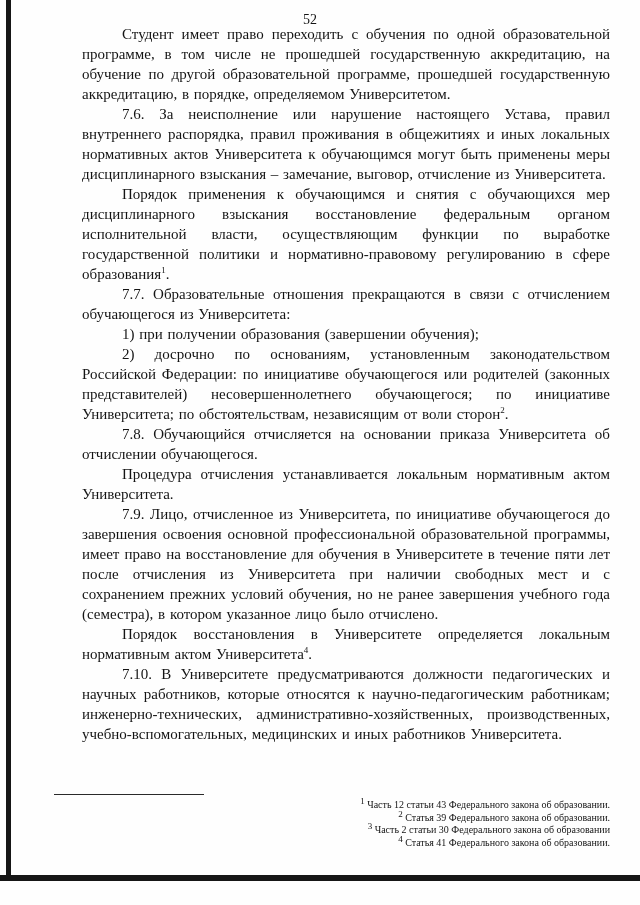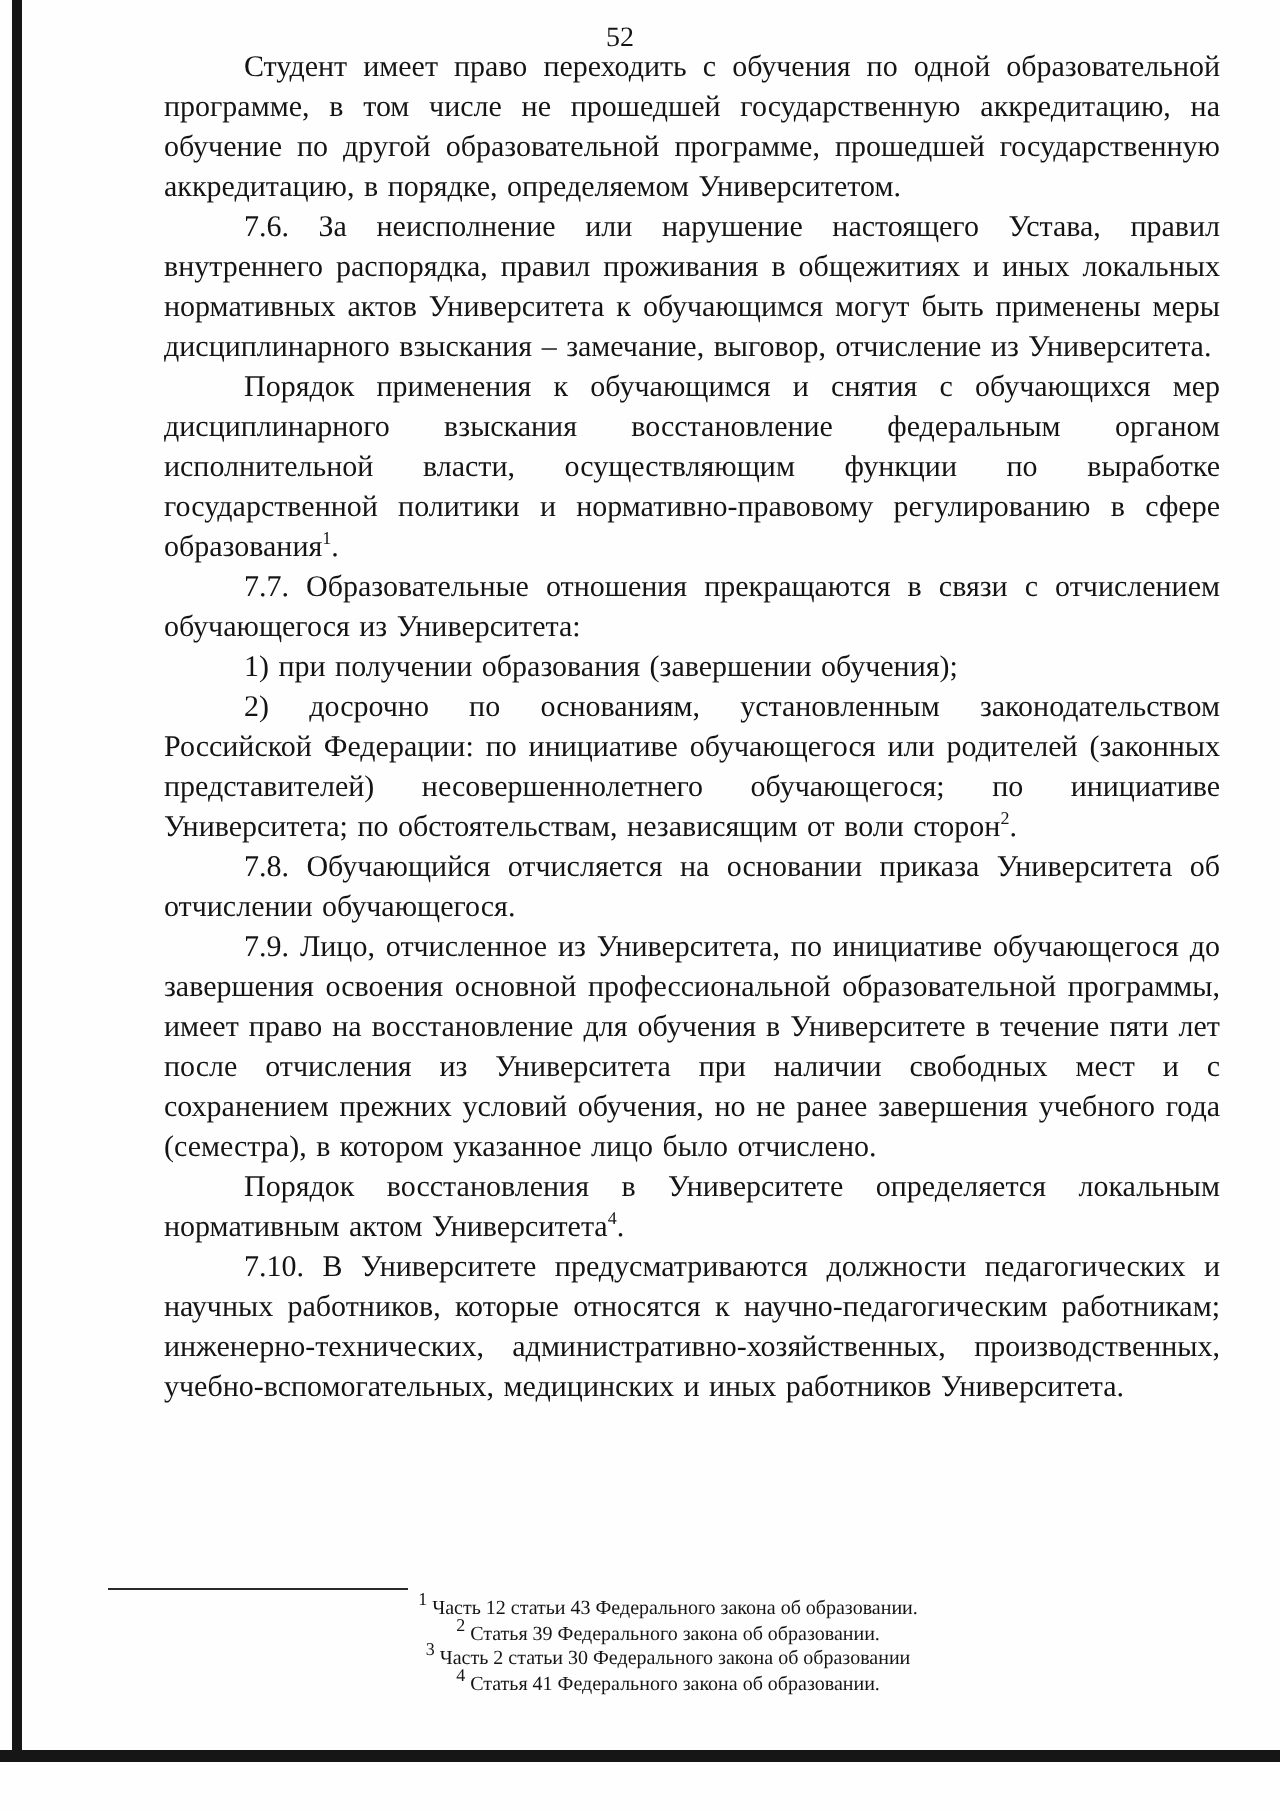--- a/index.html
+++ b/index.html
@@ -55,21 +55,21 @@
   }
   .footnotes {
     position: absolute;
     top: 799px;
     left: 58px;
     right: 30px;
   }
   .footnote {
     font-size: 10px;
     line-height: 12.5px;
-    text-align: center;
+    text-align: right;
   }
   .scan-left {
     position: absolute;
     left: 6px;
     top: 0;
     width: 5px;
     height: 881px;
     background: #161616;
   }
   .scan-bottom {
@@ -89,20 +89,21 @@
   <div class="page-number">52</div>
 
   <div class="content" id="paragraphs">
       <p class="para"><span>Студент имеет право переходить с обучения по одной образовательной программе, в том числе не прошедшей государственную аккредитацию, на обучение по другой образовательной программе, прошедшей государственную аккредитацию, в порядке, определяемом Университетом.</span></p>
       <p class="para"><span>7.6. За неисполнение или нарушение настоящего Устава, правил внутреннего распорядка, правил проживания в общежитиях и иных локальных нормативных актов Университета к обучающимся могут быть применены меры дисциплинарного взыскания – замечание, выговор, отчисление из Университета.</span></p>
       <p class="para"><span>Порядок применения к обучающимся и снятия с обучающихся мер дисциплинарного взыскания восстановление федеральным органом исполнительной власти, осуществляющим функции по выработке государственной политики и нормативно-правовому регулированию в сфере образования</span><sup>1</sup><span>.</span></p>
       <p class="para"><span>7.7. Образовательные отношения прекращаются в связи с отчислением обучающегося из Университета:</span></p>
       <p class="para"><span>1) при получении образования (завершении обучения);</span></p>
       <p class="para"><span>2) досрочно по основаниям, установленным законодательством Российской Федерации: по инициативе обучающегося или родителей (законных представителей) несовершеннолетнего обучающегося; по инициативе Университета; по обстоятельствам, независящим от воли сторон</span><sup>2</sup><span>.</span></p>
       <p class="para"><span>7.8. Обучающийся отчисляется на основании приказа Университета об отчислении обучающегося.</span></p>
+      <p class="para"><span>Процедура отчисления устанавливается локальным нормативным актом Университета.</span></p>
       <p class="para"><span>7.9. Лицо, отчисленное из Университета, по инициативе обучающегося до завершения освоения основной профессиональной образовательной программы, имеет право на восстановление для обучения в Университете в течение пяти лет после отчисления из Университета при наличии свободных мест и с сохранением прежних условий обучения, но не ранее завершения учебного года (семестра), в котором указанное лицо было отчислено.</span></p>
       <p class="para"><span>Порядок восстановления в Университете определяется локальным нормативным актом Университета</span><sup>4</sup><span>.</span></p>
       <p class="para"><span>7.10. В Университете предусматриваются должности педагогических и научных работников, которые относятся к научно-педагогическим работникам; инженерно-технических, административно-хозяйственных, производственных, учебно-вспомогательных, медицинских и иных работников Университета.</span></p>
     </div>
 
   <div class="footnote-sep"></div>
 
   <div class="footnotes" id="footnotes">
       <div class="footnote"><sup>1</sup><span> Часть 12 статьи 43 Федерального закона об образовании.</span></div>
       <div class="footnote"><sup>2</sup><span> Статья 39 Федерального закона об образовании.</span></div>

